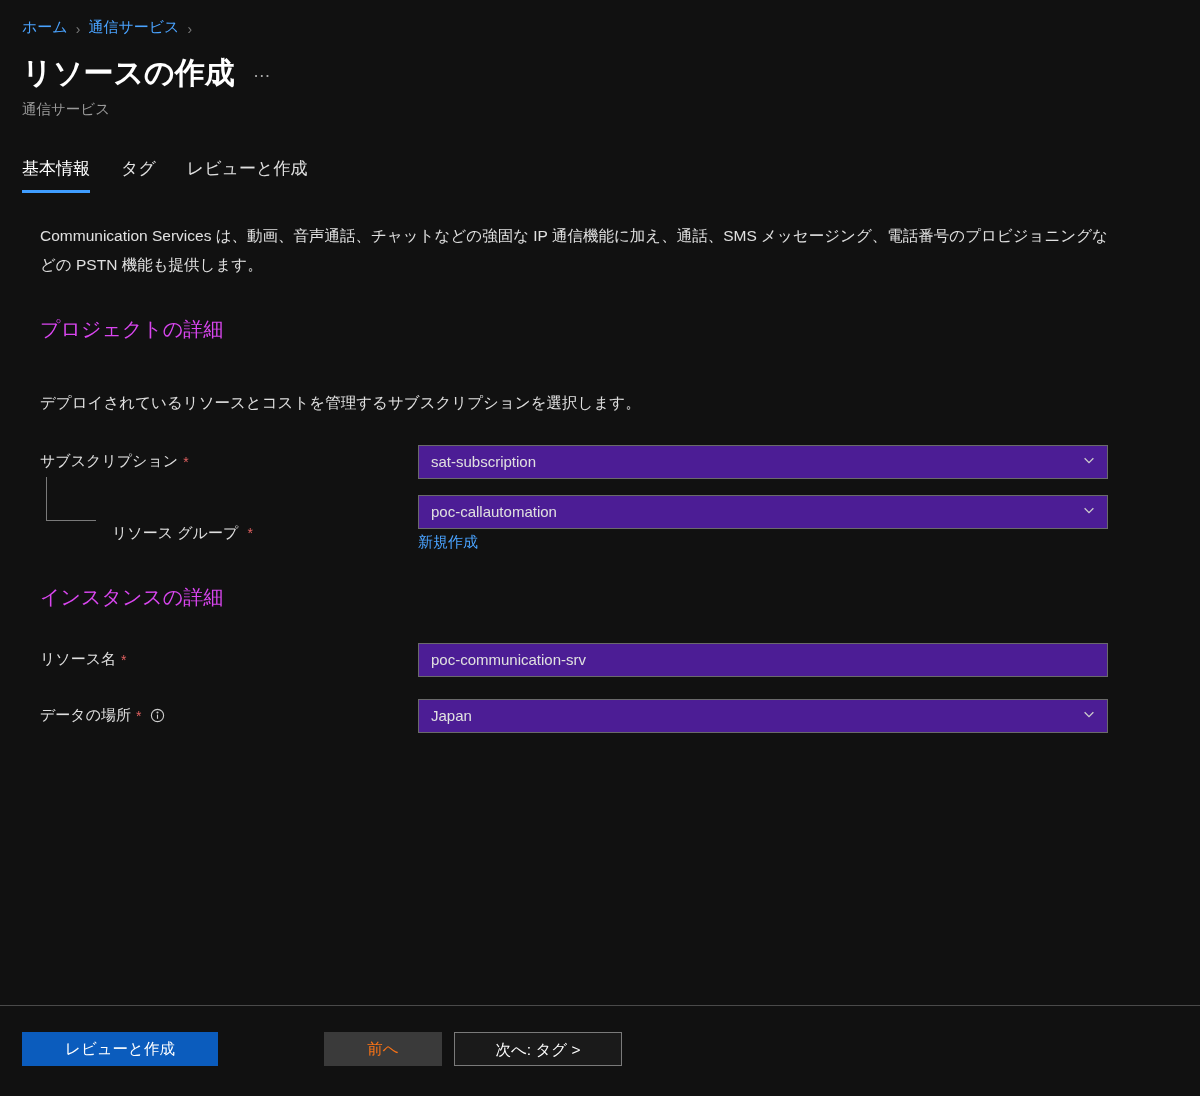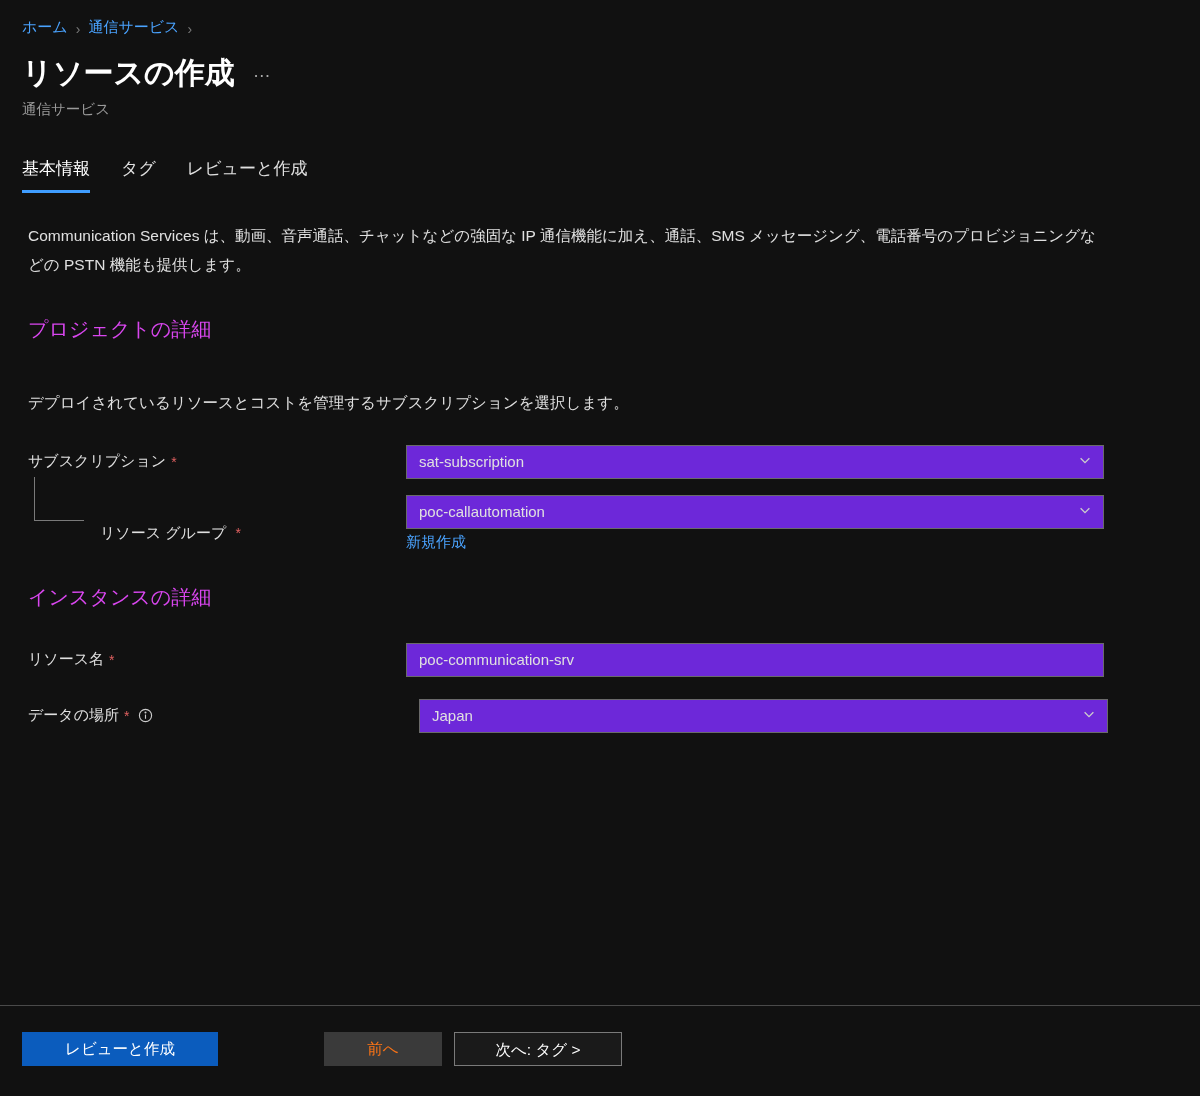--- a/index.html
+++ b/index.html
@@ -64,21 +64,21 @@
       font-size: 17px;
       color: #e0e0e0;
       padding-bottom: 10px;
       cursor: pointer;
     }
     .tab.active {
       border-bottom: 3px solid #3f9dff;
       color: #ffffff;
     }
     .content {
-      padding: 28px 22px 0 28px;
+      padding: 28px 22px 0 40px;
       max-width: 1130px;
     }
     .intro-text {
       font-size: 15.5px;
       color: #e0e0e0;
       line-height: 1.9;
     }
     .section-heading {
       font-size: 20px;
       font-weight: 400;
@@ -113,21 +113,21 @@
     .form-input-col {
       flex: 1;
       max-width: 698px;
     }
     .select-wrapper {
       position: relative;
       width: 100%;
     }
     .select-field, .text-field {
       width: 100%;
-      background-color: #6d28d9;
+      background-color: #4c1d95;
       border: 1px solid #6a6a6a;
       color: #e0e0e0;
       font-size: 15px;
       padding: 7px 12px;
       height: 34px;
       appearance: none;
       cursor: pointer;
       font-family: inherit;
     }
     .text-field {
@@ -294,21 +294,21 @@
   <div class="form-row">
     <div class="form-label-col">
       <span>リソース名</span>
       <span class="required">*</span>
     </div>
     <div class="form-input-col">
       <input type="text" class="text-field" value="poc-communication-srv" style="">
     </div>
   </div>
 
-  <div class="form-row" style="margin-top:22px;gap:13px;">
+  <div class="form-row" style="margin-top:22px;">
     <div class="form-label-col">
       <span>データの場所</span>
       <span class="required">*</span>
       <span class="info-icon">
         <svg viewBox="0 0 16 16">
             <circle cx="8" cy="8" r="6.5"></circle>
             <line x1="8" y1="7" x2="8" y2="11.5"></line>
             <circle cx="8" cy="4.7" r="0.5" fill="#cccccc"></circle>
           </svg>
       </span>

